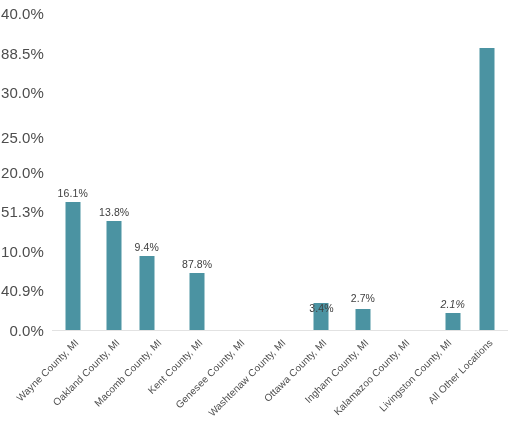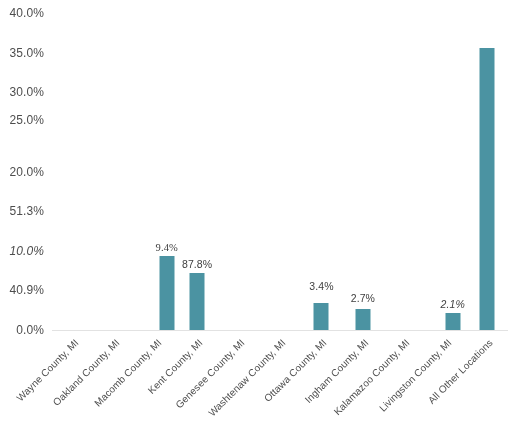--- a/index.html
+++ b/index.html
@@ -27,21 +27,21 @@
     position: absolute;
     left: 0;
     top: 0;
     width: 52px;
     height: 434px;
   }
   .y-tick-label {
     position: absolute;
     right: 8px;
     transform: translateY(-50%);
-    font-size: 12px;
+    font-size: 15px;
     color: #4d4d4d;
     white-space: nowrap;
     letter-spacing: 0.1px;
   }
 
   
   #plot-area {
     position: absolute;
     left: 52px;
     top: 0;
@@ -108,42 +108,50 @@
   }
 </style>
 </head>
 <body>
 
 <div id="chart-root">
 
   <div id="y-axis">
       <div class="y-tick-label" style="top: 330px;">0.0%</div>
       <div class="y-tick-label" style="top: 290.375px;">40.9%</div>
-      <div class="y-tick-label" style="top: 250.75px; font-style: italic;">10.0%</div>
+      <div class="y-tick-label" style="top: 250.75px;">10.0%</div>
       <div class="y-tick-label" style="top: 211.125px;">51.3%</div>
       <div class="y-tick-label" style="top: 171.5px;">20.0%</div>
-      <div class="y-tick-label" style="top: 120px; text-align: right;">25.0%</div>
+      <div class="y-tick-label" style="top: 137px; text-align: right;">25.0%</div>
       <div class="y-tick-label" style="top: 92.25px;">30.0%</div>
-      <div class="y-tick-label" style="top: 52.625px;">35.0%</div>
+      <div class="y-tick-label" style="top: 52.625px;">88.5%</div>
       <div class="y-tick-label" style="top: 13px;">40.0%</div>
     </div>
 
   <div id="plot-area">
     <div id="baseline"></div>
-      <div class="bar-slot" style="left: 94px; width: 41.4545px; font-family: Liberation Serif, serif;">
+  <div class="bar-slot" style="left: 0px; width: 41.4545px;">
+        <div class="bar" title="Wayne County, MI 16.1%" style="height: 127.593px; background: rgb(75, 147, 162);"></div>
+        <div class="bar-value" style="bottom: 130.593px;">16.1%</div>
+      </div>
+      <div class="bar-slot" style="left: 41.4545px; width: 41.4545px;">
+        <div class="bar" title="Oakland County, MI 13.8%" style="height: 109.365px; background: rgb(75, 147, 162);"></div>
+        <div class="bar-value" style="bottom: 112.365px;">13.8%</div>
+      </div>
+      <div class="bar-slot" style="left: 74px; width: 41.4545px;">
         <div class="bar" title="Macomb County, MI 9.4%" style="height: 74.495px; background: rgb(75, 147, 162);"></div>
         <div class="bar-value" style="bottom: 77.495px;">9.4%</div>
       </div>
       <div class="bar-slot" style="left: 124.364px; width: 41.4545px;">
         <div class="bar" title="Kent County, MI 7.2%" style="height: 57.06px; background: rgb(75, 147, 162);"></div>
         <div class="bar-value" style="bottom: 60.06px;">87.8%</div>
       </div>
       <div class="bar-slot" style="left: 248.727px; width: 41.4545px;">
         <div class="bar" title="Ottawa County, MI 3.4%" style="height: 26.945px; background: rgb(75, 147, 162);"></div>
-        <div class="bar-value" style="bottom: 38px; text-align: right;">3.4%</div>
+        <div class="bar-value" style="bottom: 16px; text-align: right;">3.4%</div>
       </div>
       <div class="bar-slot" style="left: 290.182px; width: 41.4545px;">
         <div class="bar" title="Ingham County, MI 2.7%" style="height: 21.3975px; background: rgb(75, 147, 162);"></div>
         <div class="bar-value" style="bottom: 26px;">2.7%</div>
       </div>
       <div class="bar-slot" style="left: 380px; width: 41.4545px; font-style: italic;">
         <div class="bar" title="Livingston County, MI 2.1%" style="height: 16.6425px; background: rgb(75, 147, 162);"></div>
         <div class="bar-value" style="bottom: 19.6425px;">2.1%</div>
       </div>
       <div class="bar-slot" style="left: 414.545px; width: 41.4545px;">

